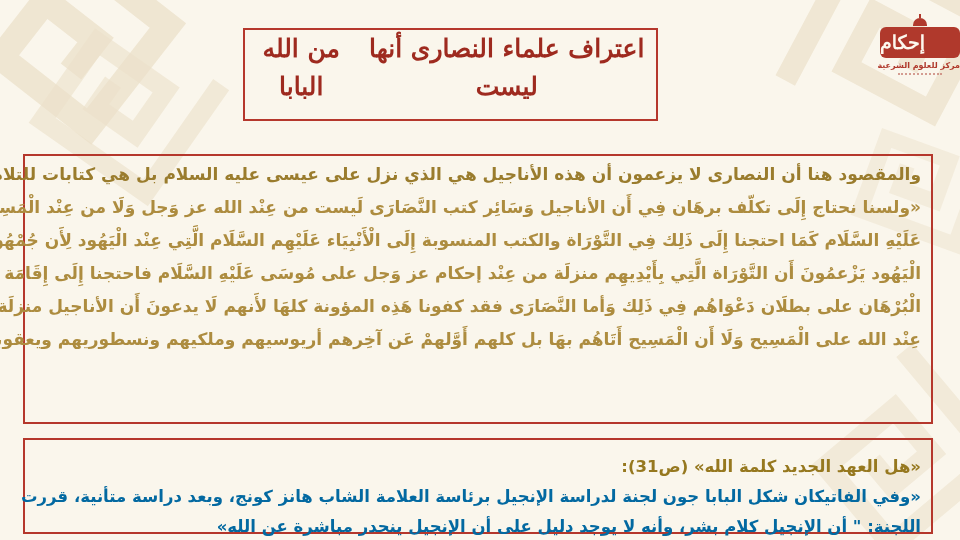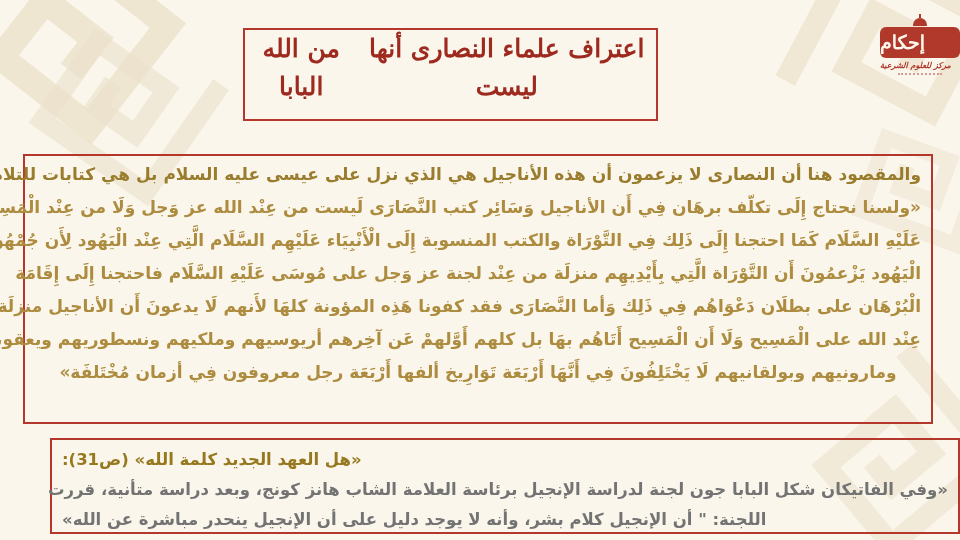--- a/index.html
+++ b/index.html
@@ -32,45 +32,45 @@
   }
   .logo-dome::after{
     content:"";position:absolute;left:6px;top:-4px;width:2px;height:4px;background:#b0392c;
   }
   .logo-badge{
     margin-top:1px;background:#b0392c;border-radius:6px;color:#fdf8ee;
     font-weight:bold;font-size:19px;line-height:31px;height:31px;
     direction:rtl;font-family:"DejaVu Serif","Liberation Serif",serif;
   }
   .logo-tagline{
-    margin-top:3px;color:#b0392c;font-size:8px;font-weight:bold;direction:rtl;white-space:nowrap;font-style:italic;
+    margin-top:3px;color:#b0392c;font-size:8px;font-weight:bold;direction:rtl;white-space:nowrap;
   }
   .logo-dots{
     margin:3px auto 0;width:44px;border-top:2px dotted #c4766b;opacity:.7;
   }
 
   
   .main-box{
     position:absolute;left:23px;top:154px;width:910px;height:270px;
     border:2px solid #b5372c;box-sizing:border-box;
     padding:2px 10px;direction:rtl;text-align:center;
   }
   .main-line{
     font-size:17px;line-height:33px;font-weight:bold;color:#ad8c3f;white-space:nowrap;
   }
   .main-line.intro{color:#9a7c2d;}
 
   
   .bottom-box{
     position:absolute;left:23px;top:438px;width:910px;height:96px;
     border:2px solid #b5372c;box-sizing:border-box;
-    padding:5px 10px;direction:rtl;text-align:left;margin-left:27px;
+    padding:12px 10px;direction:rtl;text-align:right;
   }
   .bottom-line{
-    font-size:16.5px;line-height:30px;font-weight:bold;color:#737373;white-space:nowrap;
+    font-size:16.5px;line-height:30px;font-weight:bold;color:#0369a1;white-space:nowrap;
   }
   .bottom-line.heading{color:#96781f;}
 </style>
 </head>
 <body>
 
 <div class="slide">
 
   <svg class="motif" style="left:-50px;top:-60px;width:200px;height:200px;transform:rotate(38deg);opacity:.75" viewBox="0 0 100 100">
       <path d="M8 96 L8 8 L92 8 L92 72 L36 72 L36 36 L68 36 L68 56"></path>
@@ -97,24 +97,23 @@
     <div class="logo-dome"></div>
     <div class="logo-badge">إحكام</div>
     <div class="logo-tagline">مركز للعلوم الشرعية</div>
     <div class="logo-dots"></div>
   </div>
 
   <div class="main-box">
     <div class="main-line intro">والمقصود هنا أن النصارى لا يزعمون أن هذه الأناجيل هي الذي نزل على عيسى عليه السلام بل هي كتابات للتلاميذ</div>
     <div class="main-line">«ولسنا نحتاج إِلَى تكلّف برهَان فِي أَن الأناجيل وَسَائِر كتب النَّصَارَى لَيست من عِنْد الله عز وَجل وَلَا من عِنْد الْمَسِيح</div>
     <div class="main-line">عَلَيْهِ السَّلَام كَمَا احتجنا إِلَى ذَلِك فِي التَّوْرَاة والكتب المنسوبة إِلَى الْأَنْبِيَاء عَلَيْهِم السَّلَام الَّتِي عِنْد الْيَهُود لِأَن جُمْهُور</div>
-    <div class="main-line">الْيَهُود يَزْعمُونَ أَن التَّوْرَاة الَّتِي بِأَيْدِيهِم منزلَة من عِنْد لجنة عز وَجل على مُوسَى عَلَيْهِ السَّلَام فاحتجنا إِلَى إِقَامَة</div>
+    <div class="main-line">الْيَهُود يَزْعمُونَ أَن التَّوْرَاة الَّتِي بِأَيْدِيهِم منزلَة من عِنْد إحكام عز وَجل على مُوسَى عَلَيْهِ السَّلَام فاحتجنا إِلَى إِقَامَة</div>
     <div class="main-line">الْبُرْهَان على بطلَان دَعْوَاهُم فِي ذَلِك وَأما النَّصَارَى فقد كفونا هَذِه المؤونة كلهَا لأَنهم لَا يدعونَ أَن الأناجيل منزلَة من</div>
     <div class="main-line">عِنْد الله على الْمَسِيح وَلَا أَن الْمَسِيح أَتَاهُم بهَا بل كلهم أَوَّلهمْ عَن آخِرهم أريوسيهم وملكيهم ونسطوريهم ويعقوبيهم</div>
-    <div class="main-line">ومارونيهم وبولقانيهم لَا يَخْتَلِفُونَ فِي أَنَّهَا أَرْبَعَة تَوَارِيخ  ألفها أَرْبَعَة رجل معروفون فِي أزمان مُخْتَلفَة»</div>
   </div>
 
   <div class="bottom-box">
     <div class="bottom-line heading">«هل العهد الجديد كلمة الله» (ص31):</div>
     <div class="bottom-line">«وفي الفاتيكان شكل البابا جون لجنة لدراسة الإنجيل برئاسة العلامة الشاب هانز كونج، وبعد دراسة متأنية، قررت</div>
     <div class="bottom-line">اللجنة: " أن الإنجيل كلام بشر، وأنه لا يوجد دليل على أن الإنجيل ينحدر مباشرة عن الله»</div>
   </div>
 
 </div>
 

